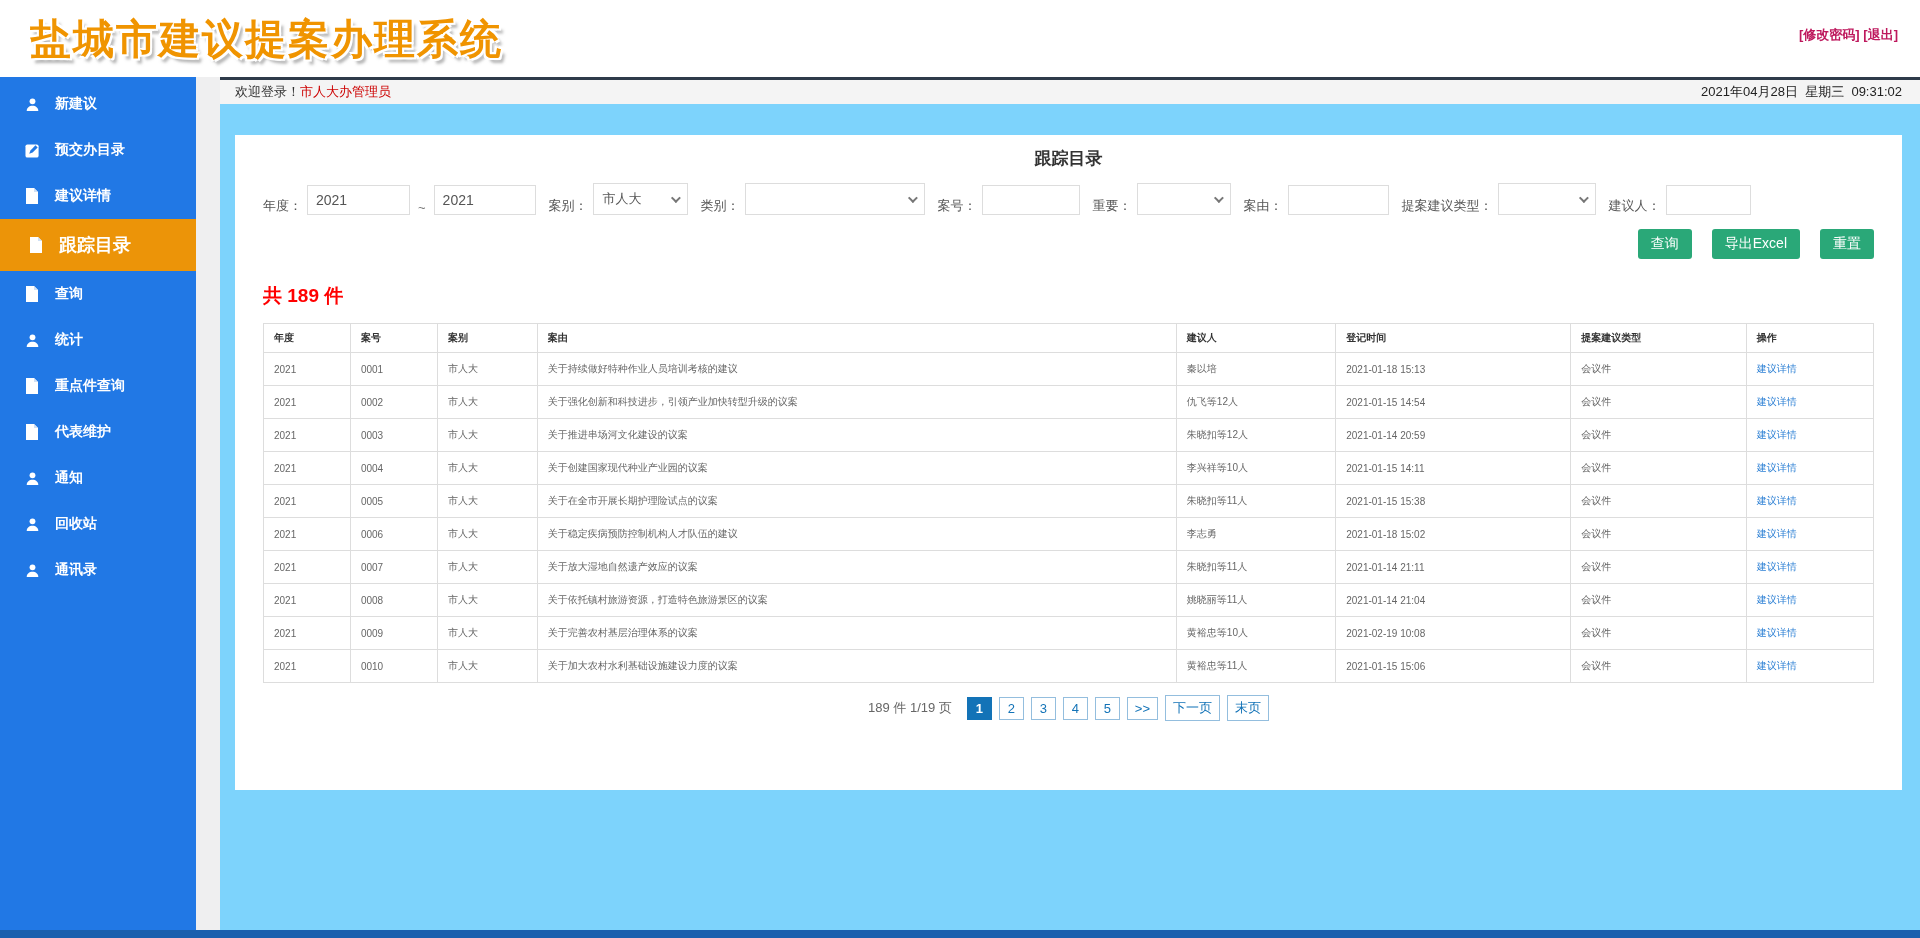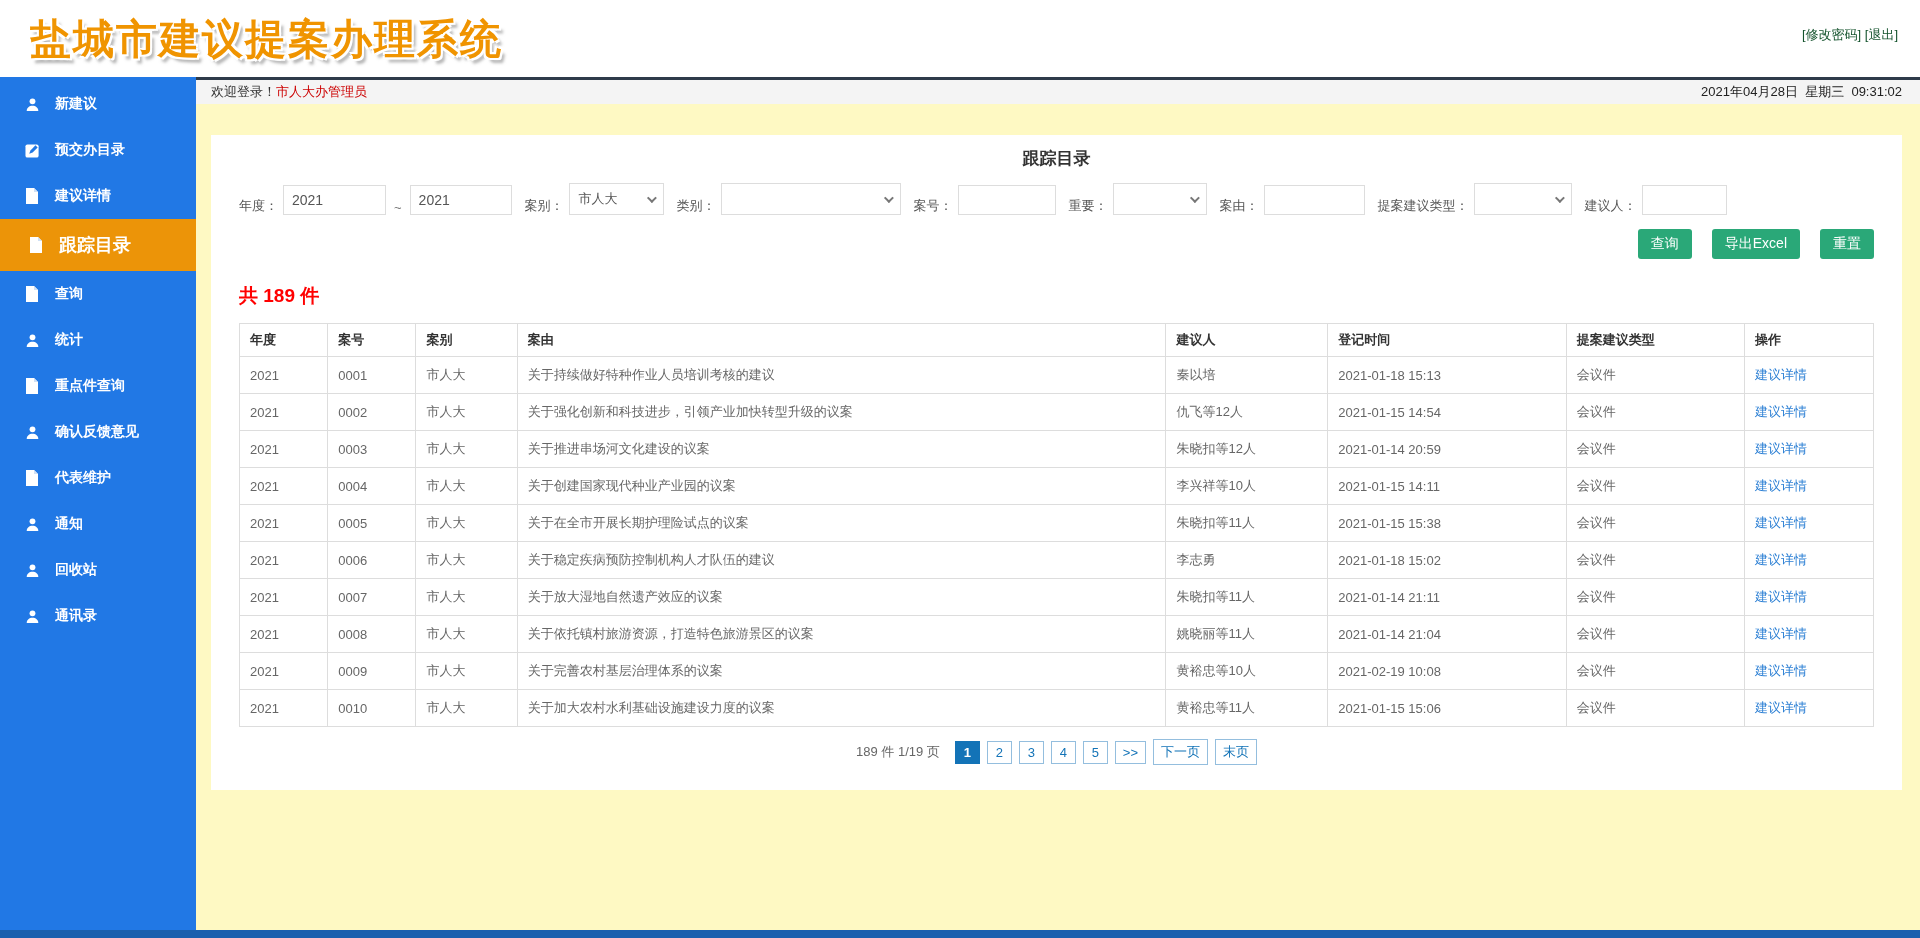--- a/index.html
+++ b/index.html
@@ -10,35 +10,35 @@
   }
 
   
   .header { height:77px; background:#fff; position:relative; }
   .header-title {
     position:absolute; left:30px; top:50%; transform:translateY(-50%);
     font-size:41px; font-weight:bold; color:#f09400; letter-spacing:2px;
     text-shadow:-2px -2px 0 #fff, 2px -2px 0 #fff, -2px 2px 0 #fff, 2px 2px 0 #fff, 4px 5px 3px rgba(120,120,120,.55);
   }
   .header-links { position:absolute; right:22px; top:26px; font-size:13px; color:#4f7caa; }
-  .header-links a { color:#14532d; text-decoration:none; cursor:pointer; }
+  .header-links a { color:#be185d; text-decoration:none; cursor:pointer;font-weight:bold; }
 
   
   .app { display:flex; height:861px; }
   .sidebar { width:196px; flex-shrink:0; background:#2178e5; padding-top:4px; }
   .side-item {
     height:46px; display:flex; align-items:center; gap:15px;
     padding-left:24px; color:#fff; font-size:14px; font-weight:bold; cursor:pointer;
   }
   .side-item .side-icon { width:16px; display:flex; align-items:center; justify-content:center; }
   .side-item.active {
     background:#ec9408; height:52px; font-size:18px; padding-left:28px;
   }
 
-  .main { flex:1; min-width:0; display:flex; flex-direction:column; background:#fef9c3; }
+  .main { flex:1; min-width:0; display:flex; flex-direction:column; background:#7dd3fc;margin-left:24px; }
   .welcome-bar {
     height:27px; background:#f4f4f4; border-top:3px solid #2e3b4a;
     display:flex; align-items:center; justify-content:space-between;
     padding:0 18px 0 15px; font-size:13px; color:#333;
   }
   .welcome-user { color:#cc0000; }
   .datetime { white-space:pre; color:#222; }
 
   .content { flex:1; padding:31px 18px 0 15px; }
   .card { background:#fff; min-height:655px; padding:12px 28px 20px 28px; }
@@ -68,21 +68,21 @@
   }
 
   .btn-row { display:flex; justify-content:flex-end; gap:20px; margin-top:14px; }
   .btn {
     background:#2aa878; color:#fff; border:none; border-radius:3px;
     height:30px; padding:0 13px; font-size:14px; cursor:pointer;
   }
 
   
   .total { margin:24px 0 14px; color:#ff0000; font-size:19px; font-weight:bold; }
-  table { width:100%; border-collapse:collapse; font-size:13px; table-layout:fixed; }
+  table { width:100%; border-collapse:collapse; font-size:10px; table-layout:fixed; }
   th {
     text-align:left; font-weight:bold; color:#333;
     border:1px solid #ddd; padding:7px 10px; background:#fff;
   }
   td { color:#666; border:1px solid #ddd; padding:9px 10px; overflow:hidden; white-space:nowrap; }
   td a.detail-link { color:#2b7fd4; text-decoration:none; cursor:pointer; }
 
   
   .pagination {
     display:flex; justify-content:center; align-items:center; gap:7px;
@@ -175,29 +175,20 @@
     <div class="side-item">
       <span class="side-icon">
           <svg width="14" height="16" viewBox="0 0 14 16">
             <path d="M1 0h8l4 4v12H1z" fill="#fff"></path>
             <path d="M9 0l4 4H9z" fill="#cfe0f5"></path>
           </svg>
         </span>
       <span class="side-label">重点件查询</span>
     </div>
 
-    <div class="side-item">
-      <span class="side-icon">
-          <svg width="15" height="15" viewBox="0 0 16 16">
-            <circle cx="8" cy="4.6" r="3.1" fill="#fff"></circle>
-            <path d="M1.8 14.8c0-3.4 2.8-5.6 6.2-5.6s6.2 2.2 6.2 5.6z" fill="#fff"></path>
-          </svg>
-        </span>
-      <span class="side-label">确认反馈意见</span>
-    </div>
 
     <div class="side-item">
       <span class="side-icon">
           <svg width="14" height="16" viewBox="0 0 14 16">
             <path d="M1 0h8l4 4v12H1z" fill="#fff"></path>
             <path d="M9 0l4 4H9z" fill="#cfe0f5"></path>
           </svg>
         </span>
       <span class="side-label">代表维护</span>
     </div>

